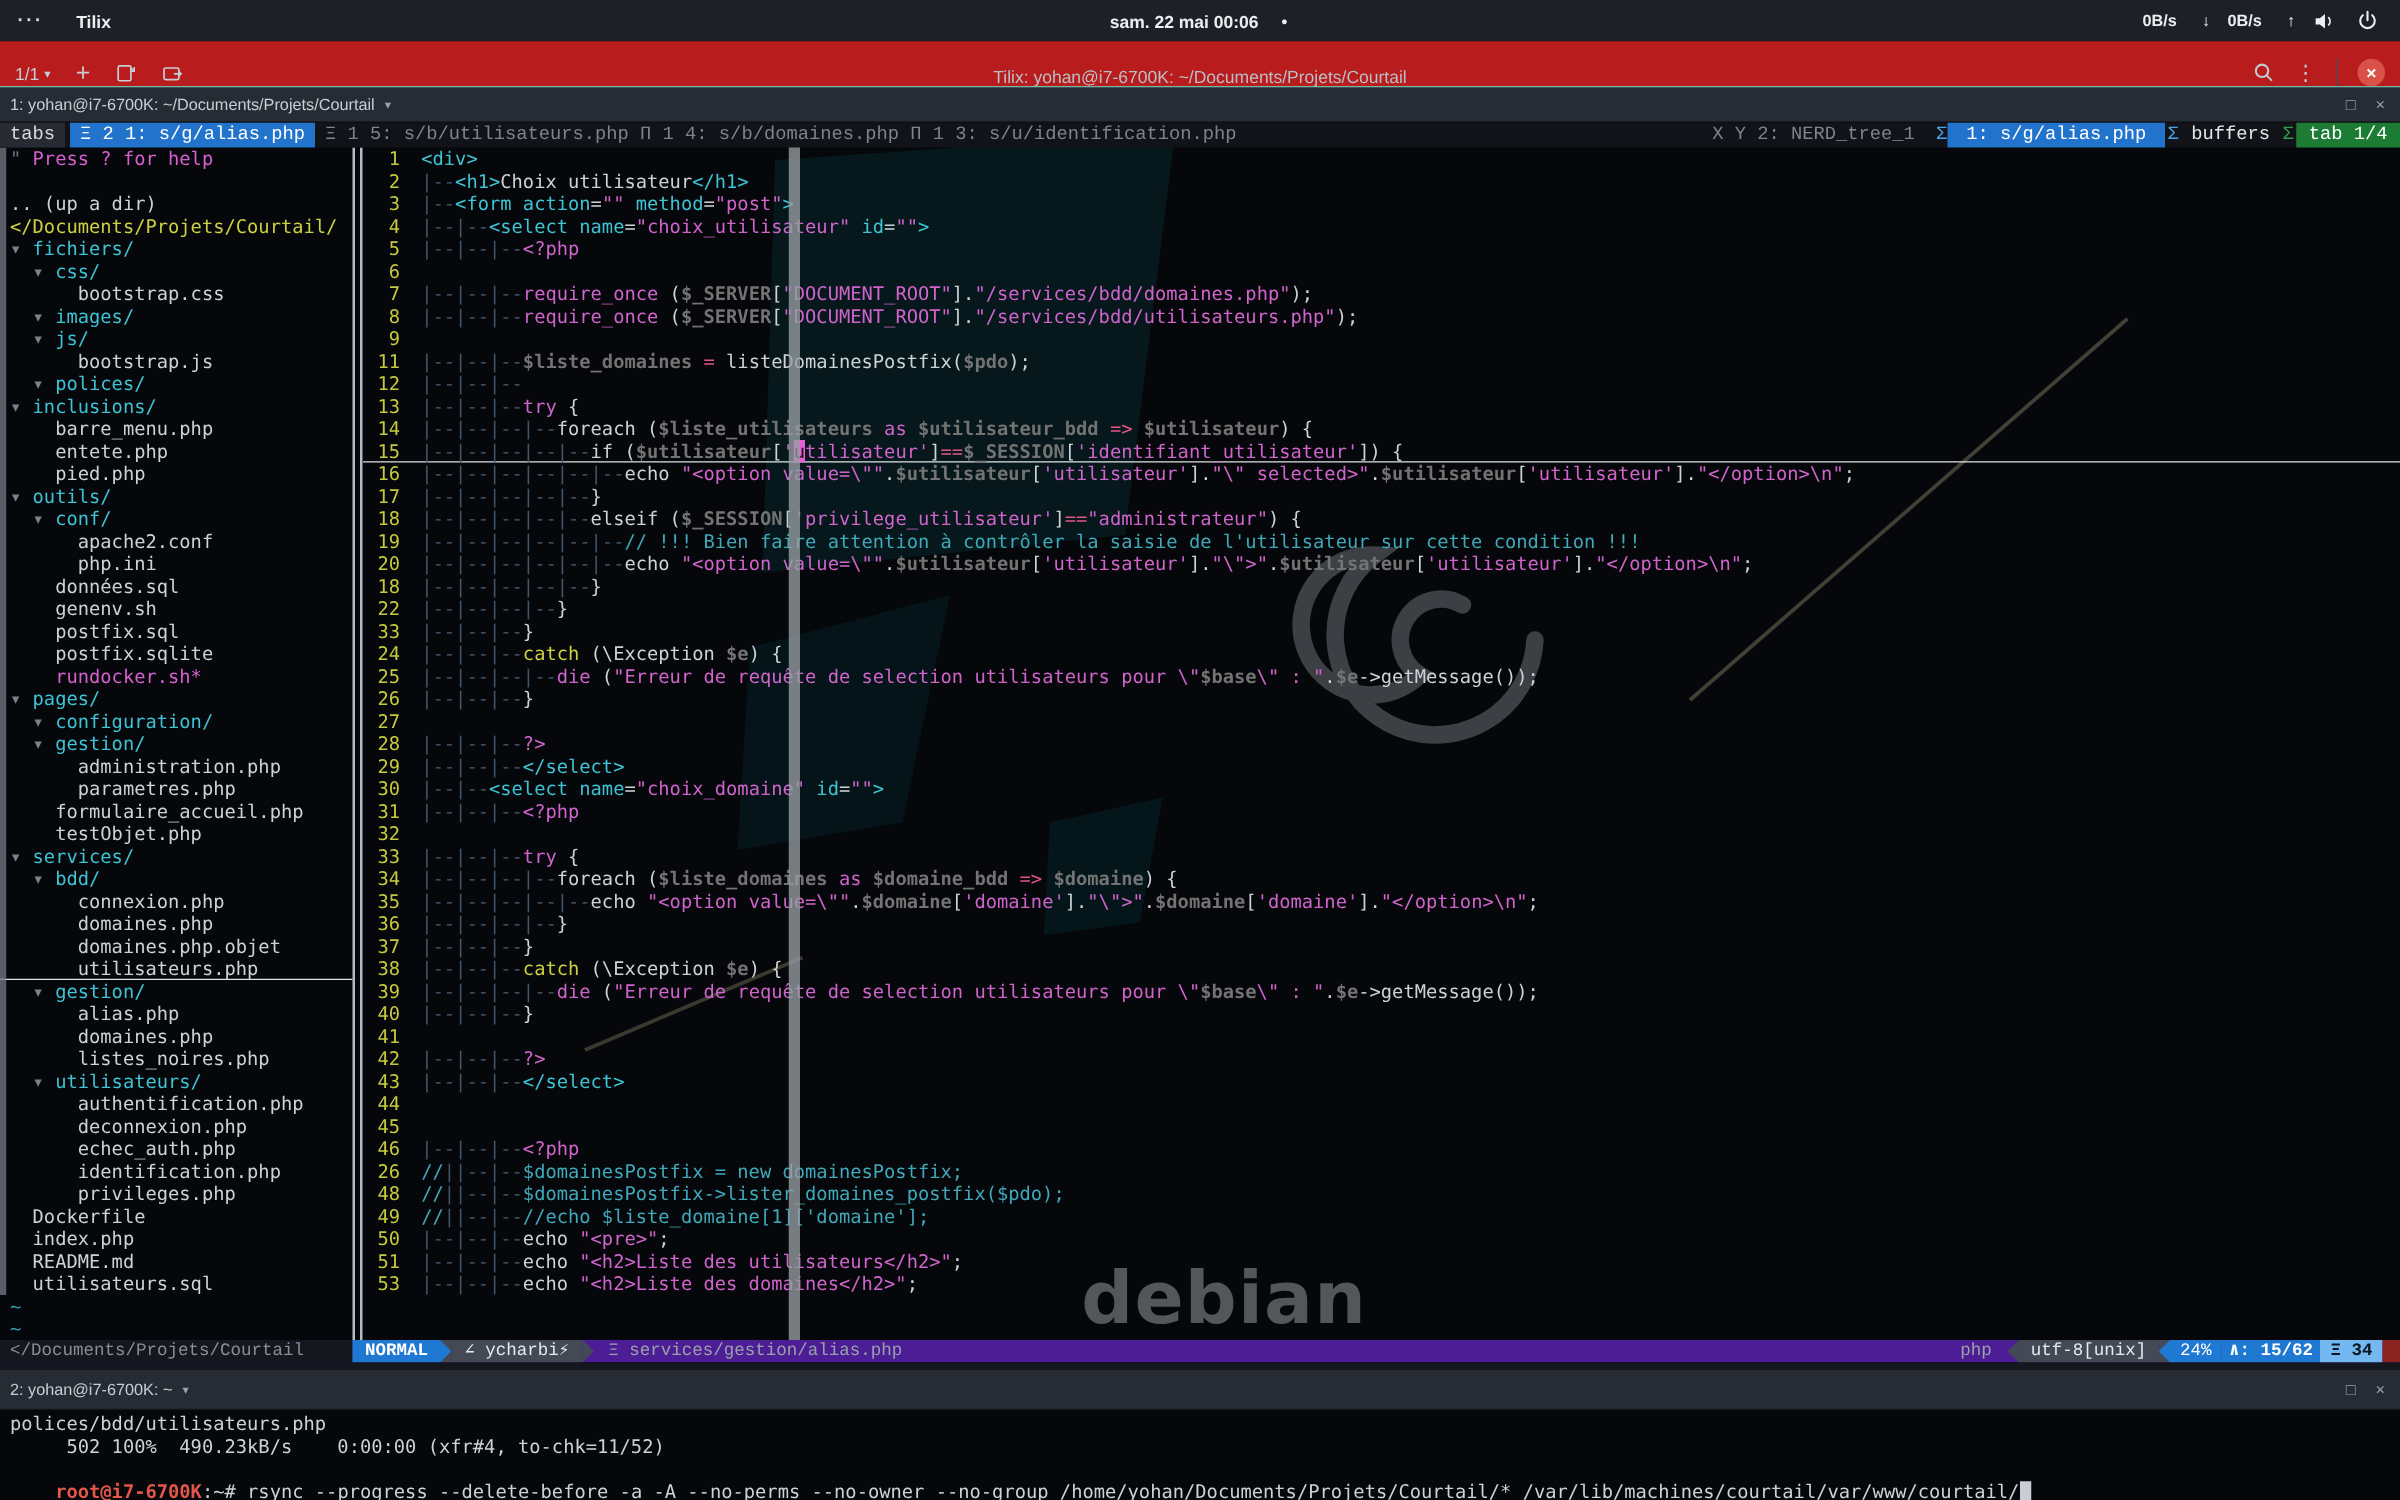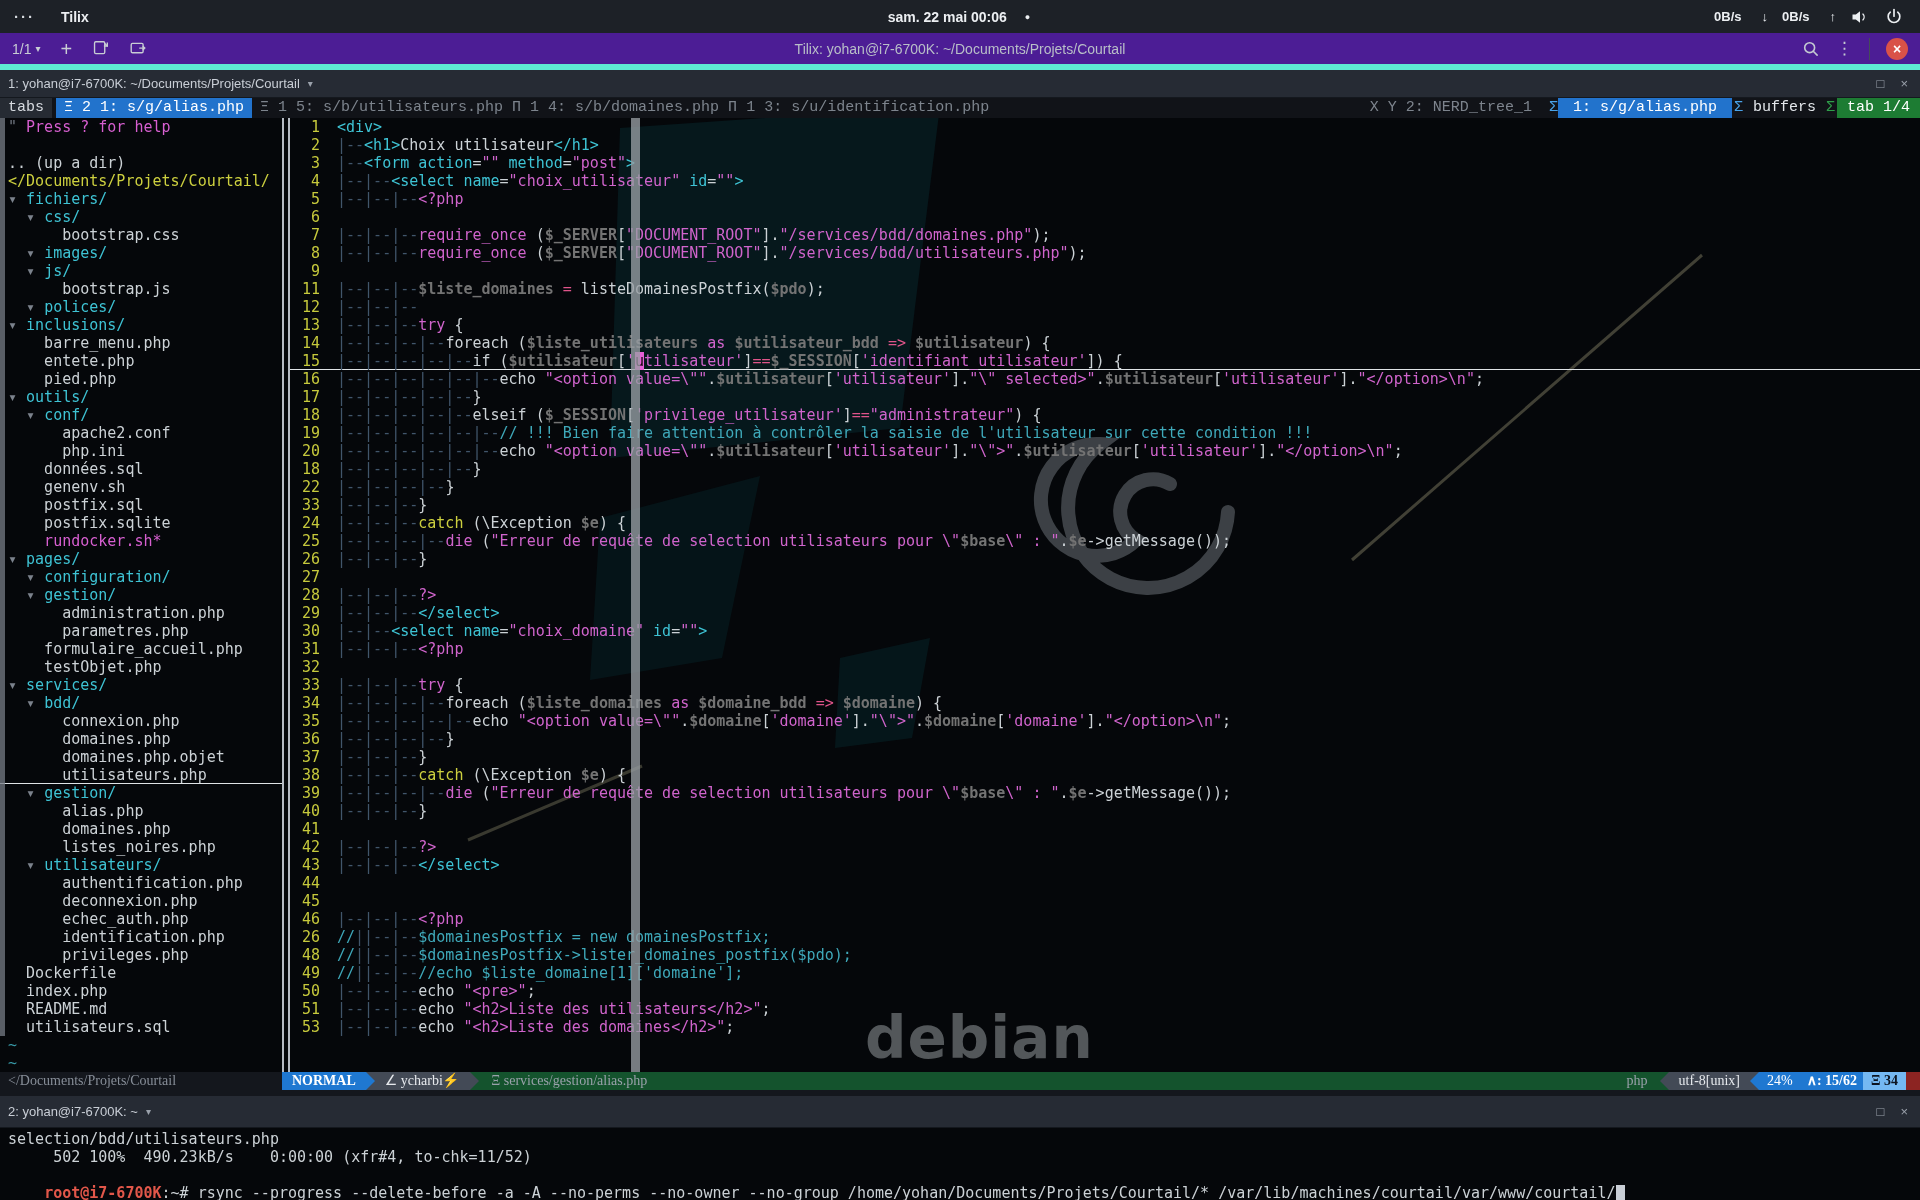--- a/index.html
+++ b/index.html
@@ -10,21 +10,21 @@
   .topbar{height:33px;background:#1d2127;display:flex;align-items:center;color:#eceff2;font-size:14px;font-weight:bold;}
   .topbar .left{display:flex;align-items:center;gap:26px;padding-left:14px;width:420px;}
   .topbar .dots{letter-spacing:2px;font-size:15px;color:#d7dbe0;}
   .topbar .center{flex:1;text-align:center;display:flex;justify-content:center;align-items:center;gap:18px;}
   .topbar .right{display:flex;align-items:center;gap:14px;padding-right:16px;justify-content:flex-end;width:420px;font-weight:bold;}
   .net{display:flex;align-items:center;gap:20px;font-size:13px;}
   .clock-dot{font-size:9px;}
   .tb-ic{width:20px;height:20px;display:inline-block;}
 
   
-  .header{height:37px;background:#4c1d95;display:flex;align-items:center;color:#c3c9d1;border-bottom:6px solid #5eead4;box-sizing:border-box;}
+  .header{height:37px;background:#b91c1c;display:flex;align-items:flex-end;color:#c3c9d1;border-bottom:1px solid #5eead4;box-sizing:border-box;}
   .header .hleft{display:flex;align-items:center;gap:20px;padding-left:12px;width:430px;font-size:14px;}
   .hbtn{display:flex;align-items:center;gap:4px;color:#c8cdd4;cursor:default;}
   .hplus{font-size:20px;line-height:1;}
   .header .htitle{flex:1;text-align:center;font-size:14px;color:#b9bfc8;white-space:nowrap;overflow:hidden;}
   .header .hright{display:flex;align-items:center;gap:16px;padding-right:12px;width:430px;justify-content:flex-end;}
   .hdivider{width:1px;height:22px;background:#454d59;}
   .close-circle{width:22px;height:22px;border-radius:50%;background:#d95248;color:#fff;display:flex;align-items:center;justify-content:center;font-size:14px;font-weight:bold;}
 
   
   .ptitle{height:28px;background:#262b34;display:flex;align-items:center;color:#c9ced6;font-size:13px;border-bottom:1px solid #14181e;box-sizing:border-box;}
@@ -70,21 +70,21 @@
   .tk-q{color:#6f7680;}
   .tk-help{color:#d75fd0;}
   .tk-a{color:#7b828c;}
   .tk-d{color:#3ec3d4;}
   .tk-x{color:#d75fd0;}
   .tk-t{color:#3798a6;}
 
   .cursorcol{position:absolute;left:631px;top:20px;width:9px;height:954px;background:rgba(151,157,163,0.78);z-index:4;}
 
   
-  .statusline{position:absolute;left:0;right:0;bottom:0;height:18px;background:#14532d;display:flex;align-items:stretch;z-index:5;font-family:Liberation Serif, serif;font-size:14px;line-height:18px;white-space:pre;}
+  .statusline{position:absolute;left:0;right:0;bottom:0;height:18px;background:#4c1d95;display:flex;align-items:stretch;z-index:5;font-family:Liberation Mono, monospace;font-size:14px;line-height:18px;white-space:pre;}
   .sl-nerd{width:282px;color:#878e98;padding-left:8px;box-sizing:border-box;background:#14171d;}
   .sl-mode{background:#1f78d1;color:#fff;font-weight:bold;padding:0 10px;}
   .tri{width:0;height:0;border-top:9px solid transparent;border-bottom:9px solid transparent;}
   .tri-mode{border-left:9px solid #1f78d1;background:#434a56;}
   .tri-user{border-left:9px solid #434a56;}
   .sl-user{background:#434a56;color:#e6e9ed;padding:0 10px;}
   .sl-file{color:#9aa1ab;padding:0 12px;}
   .sl-fill{flex:1;}
   .sl-ft{color:#9aa1ab;padding:0 12px;}
   .tri-enc{border-right:9px solid #434a56;}
@@ -355,18 +355,18 @@
     <span>2: yohan@i7-6700K: ~</span>
     <span class="pt-caret">▾</span>
   </div>
   <div class="pt-controls">
     <span>□</span>
     <span>×</span>
   </div>
 </div>
 
 <div class="term2">
-  <div class="t2row">selection/bdd/utilisateurs.php</div>
+  <div class="t2row">polices/bdd/utilisateurs.php</div>
   <div class="t2row">     502 100%  490.23kB/s    0:00:00 (xfr#4, to-chk=11/52)</div>
   <div class="t2row">
     <span class="prompt-user">root@i7-6700K</span><span>:~# </span><span>rsync --progress --delete-before -a -A --no-perms --no-owner --no-group /home/yohan/Documents/Projets/Courtail/* /var/lib/machines/courtail/var/www/courtail/</span><span class="block-cursor"></span>
   </div>
 </div>
 
 </body></html>

